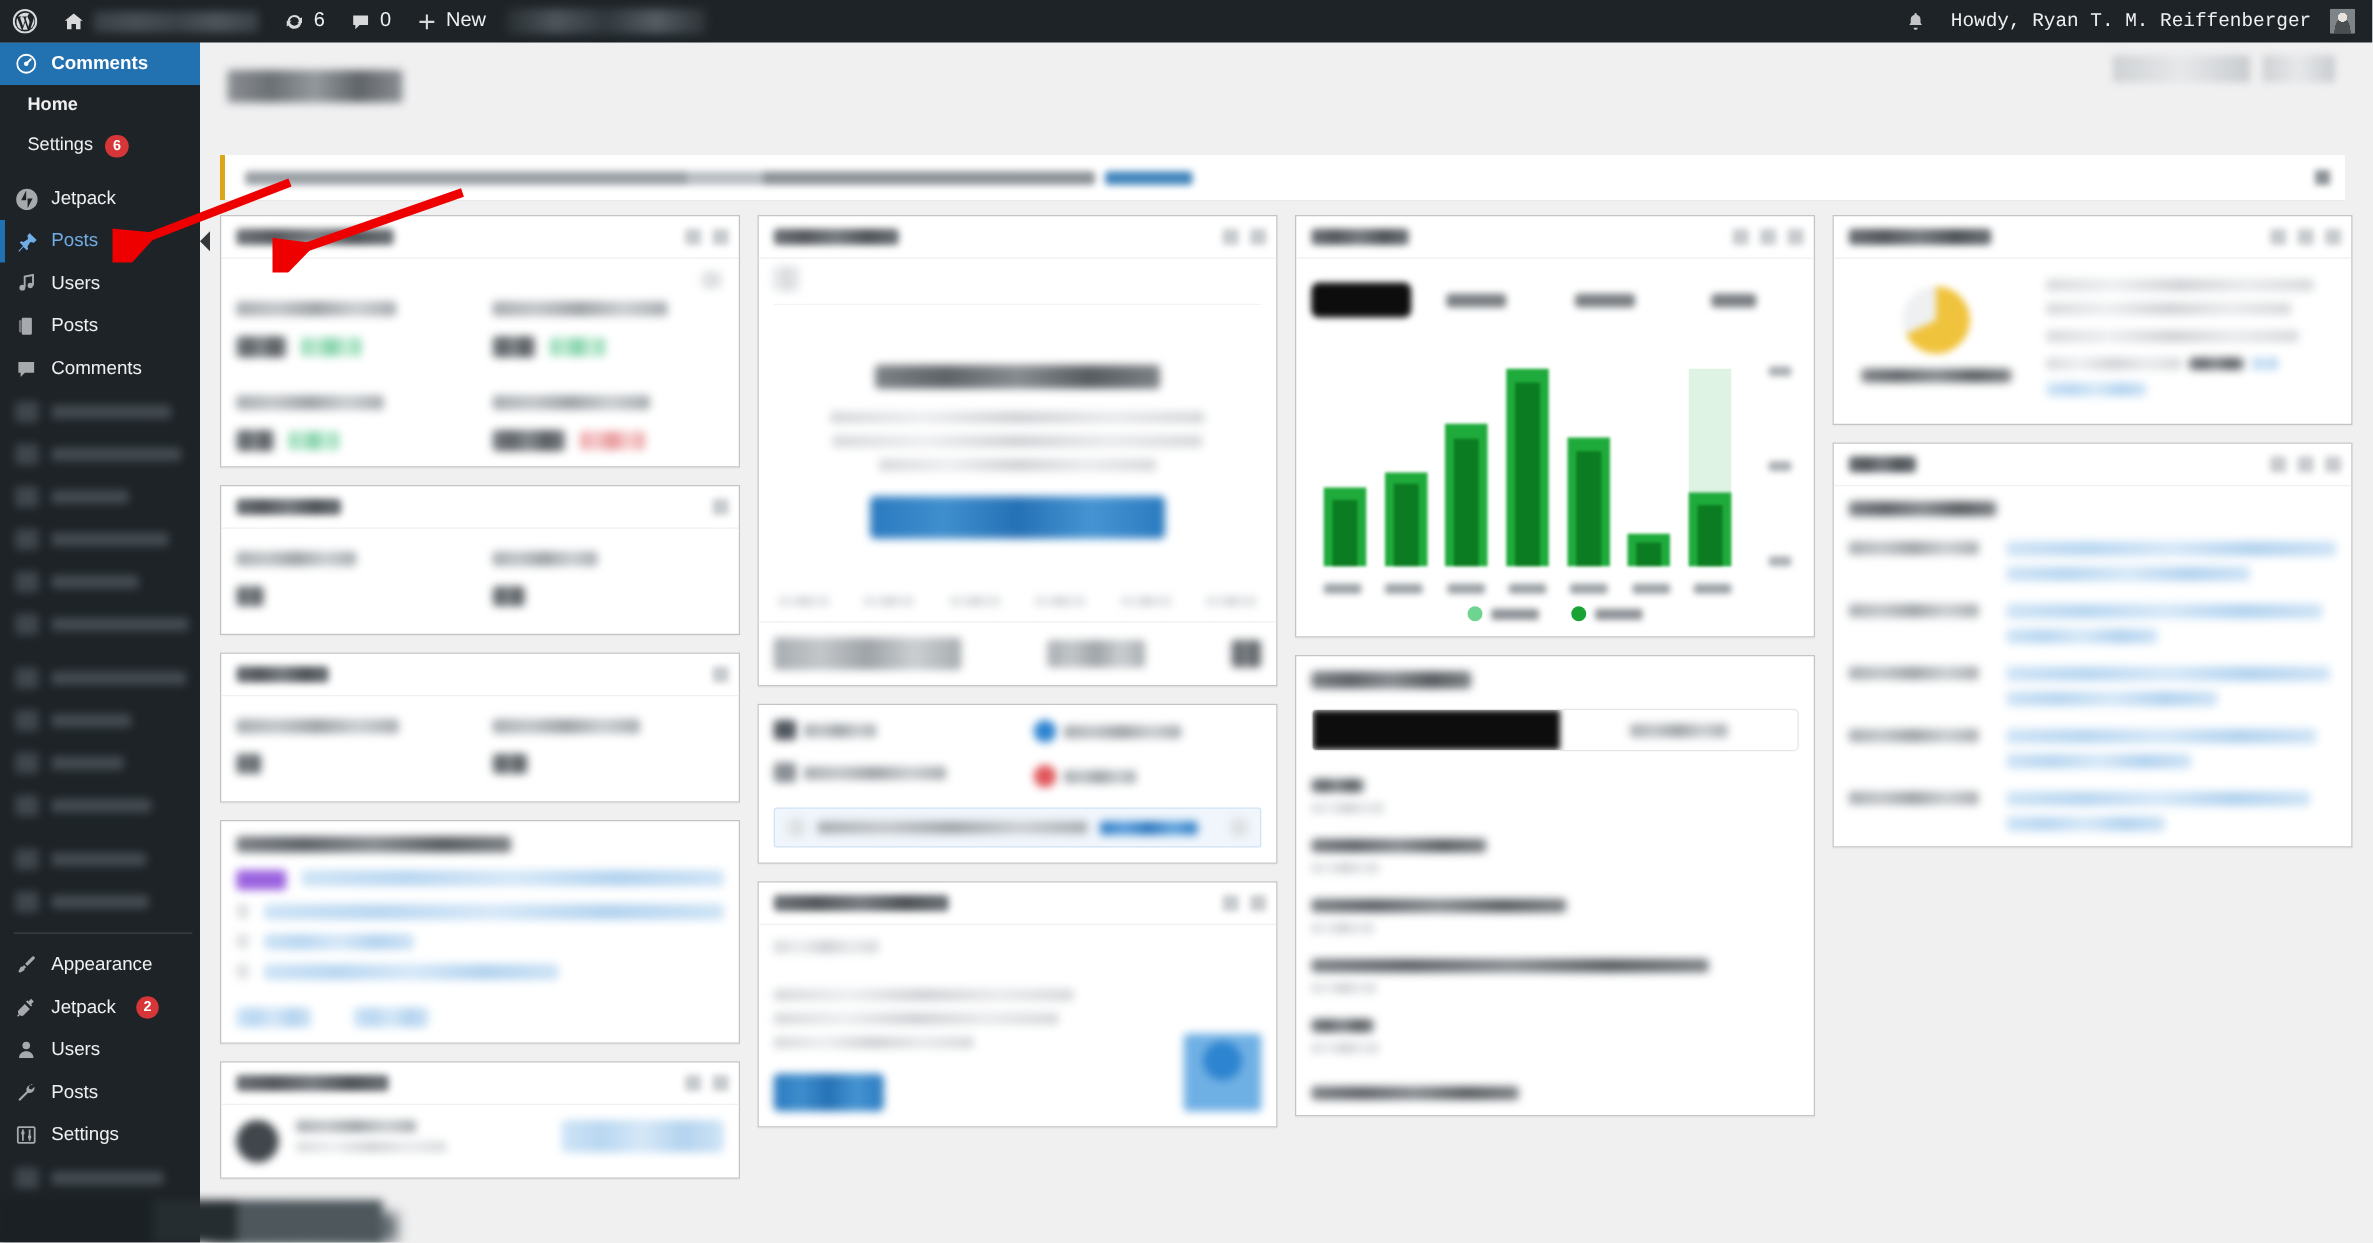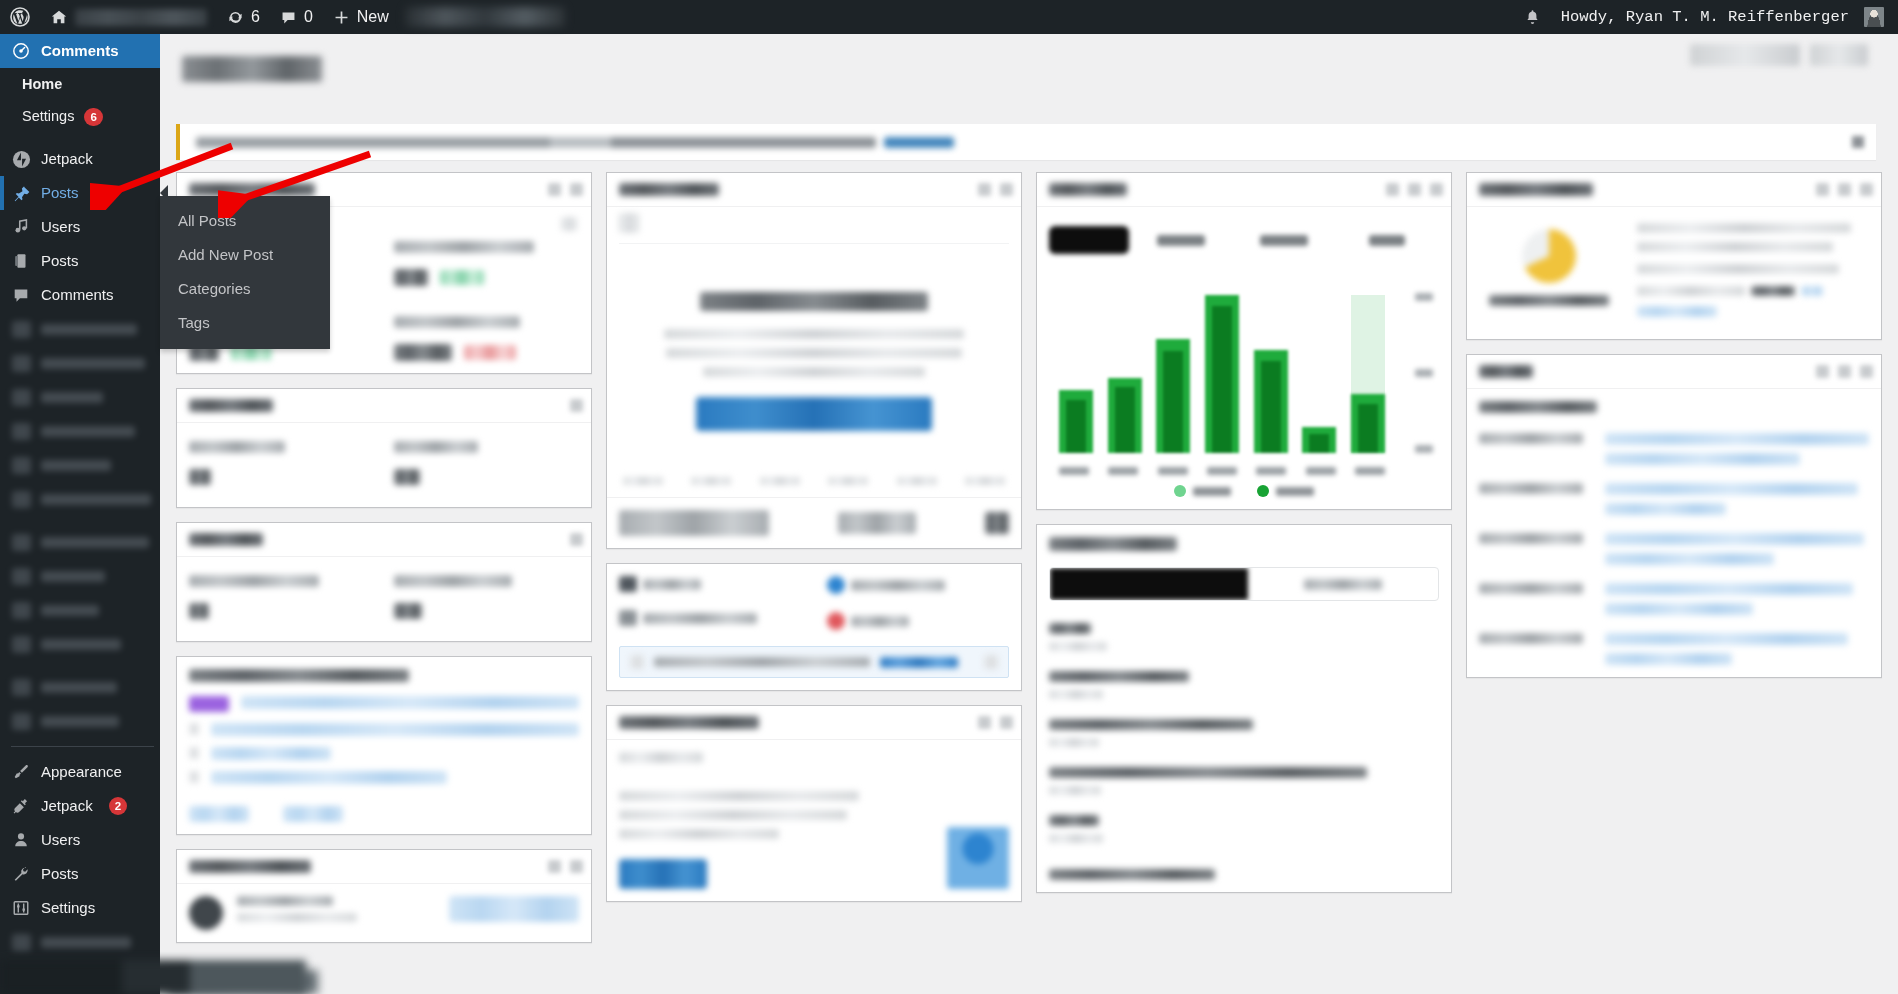--- a/index.html
+++ b/index.html
@@ -961,34 +961,20 @@
                 <span class="bl bl-linkblue" style="display:block;width:48%;height:12px;margin-top:8px"></span>
               </span>
             </div>
           </div>
         </div>
       </div>
 
     </div>
   </div>
 
-  <div class="flyout">
-    <div class="flyout-item">
-      <span>All Posts</span>
-    </div>
-    <div class="flyout-item">
-      <span>Add New Post</span>
-    </div>
-    <div class="flyout-item">
-      <span>Categories</span>
-    </div>
-    <div class="flyout-item">
-      <span>Tags</span>
-    </div>
-  </div>
 
   <svg class="arrow-svg" style="left:90px; top:140px;" width="150" height="70" viewBox="0 0 150 70">
     <defs>
       <marker id="ah1" markerWidth="7" markerHeight="7" refX="1.4" refY="3.5" orient="auto">
         <path d="M7,0 L7,7 L0,3.5 z" fill="#ee0000"></path>
       </marker>
     </defs>
     <line x1="142" y1="6" x2="28" y2="50" stroke="#ee0000" stroke-width="7" marker-end="url(#ah1)"></line>
   </svg>
 

